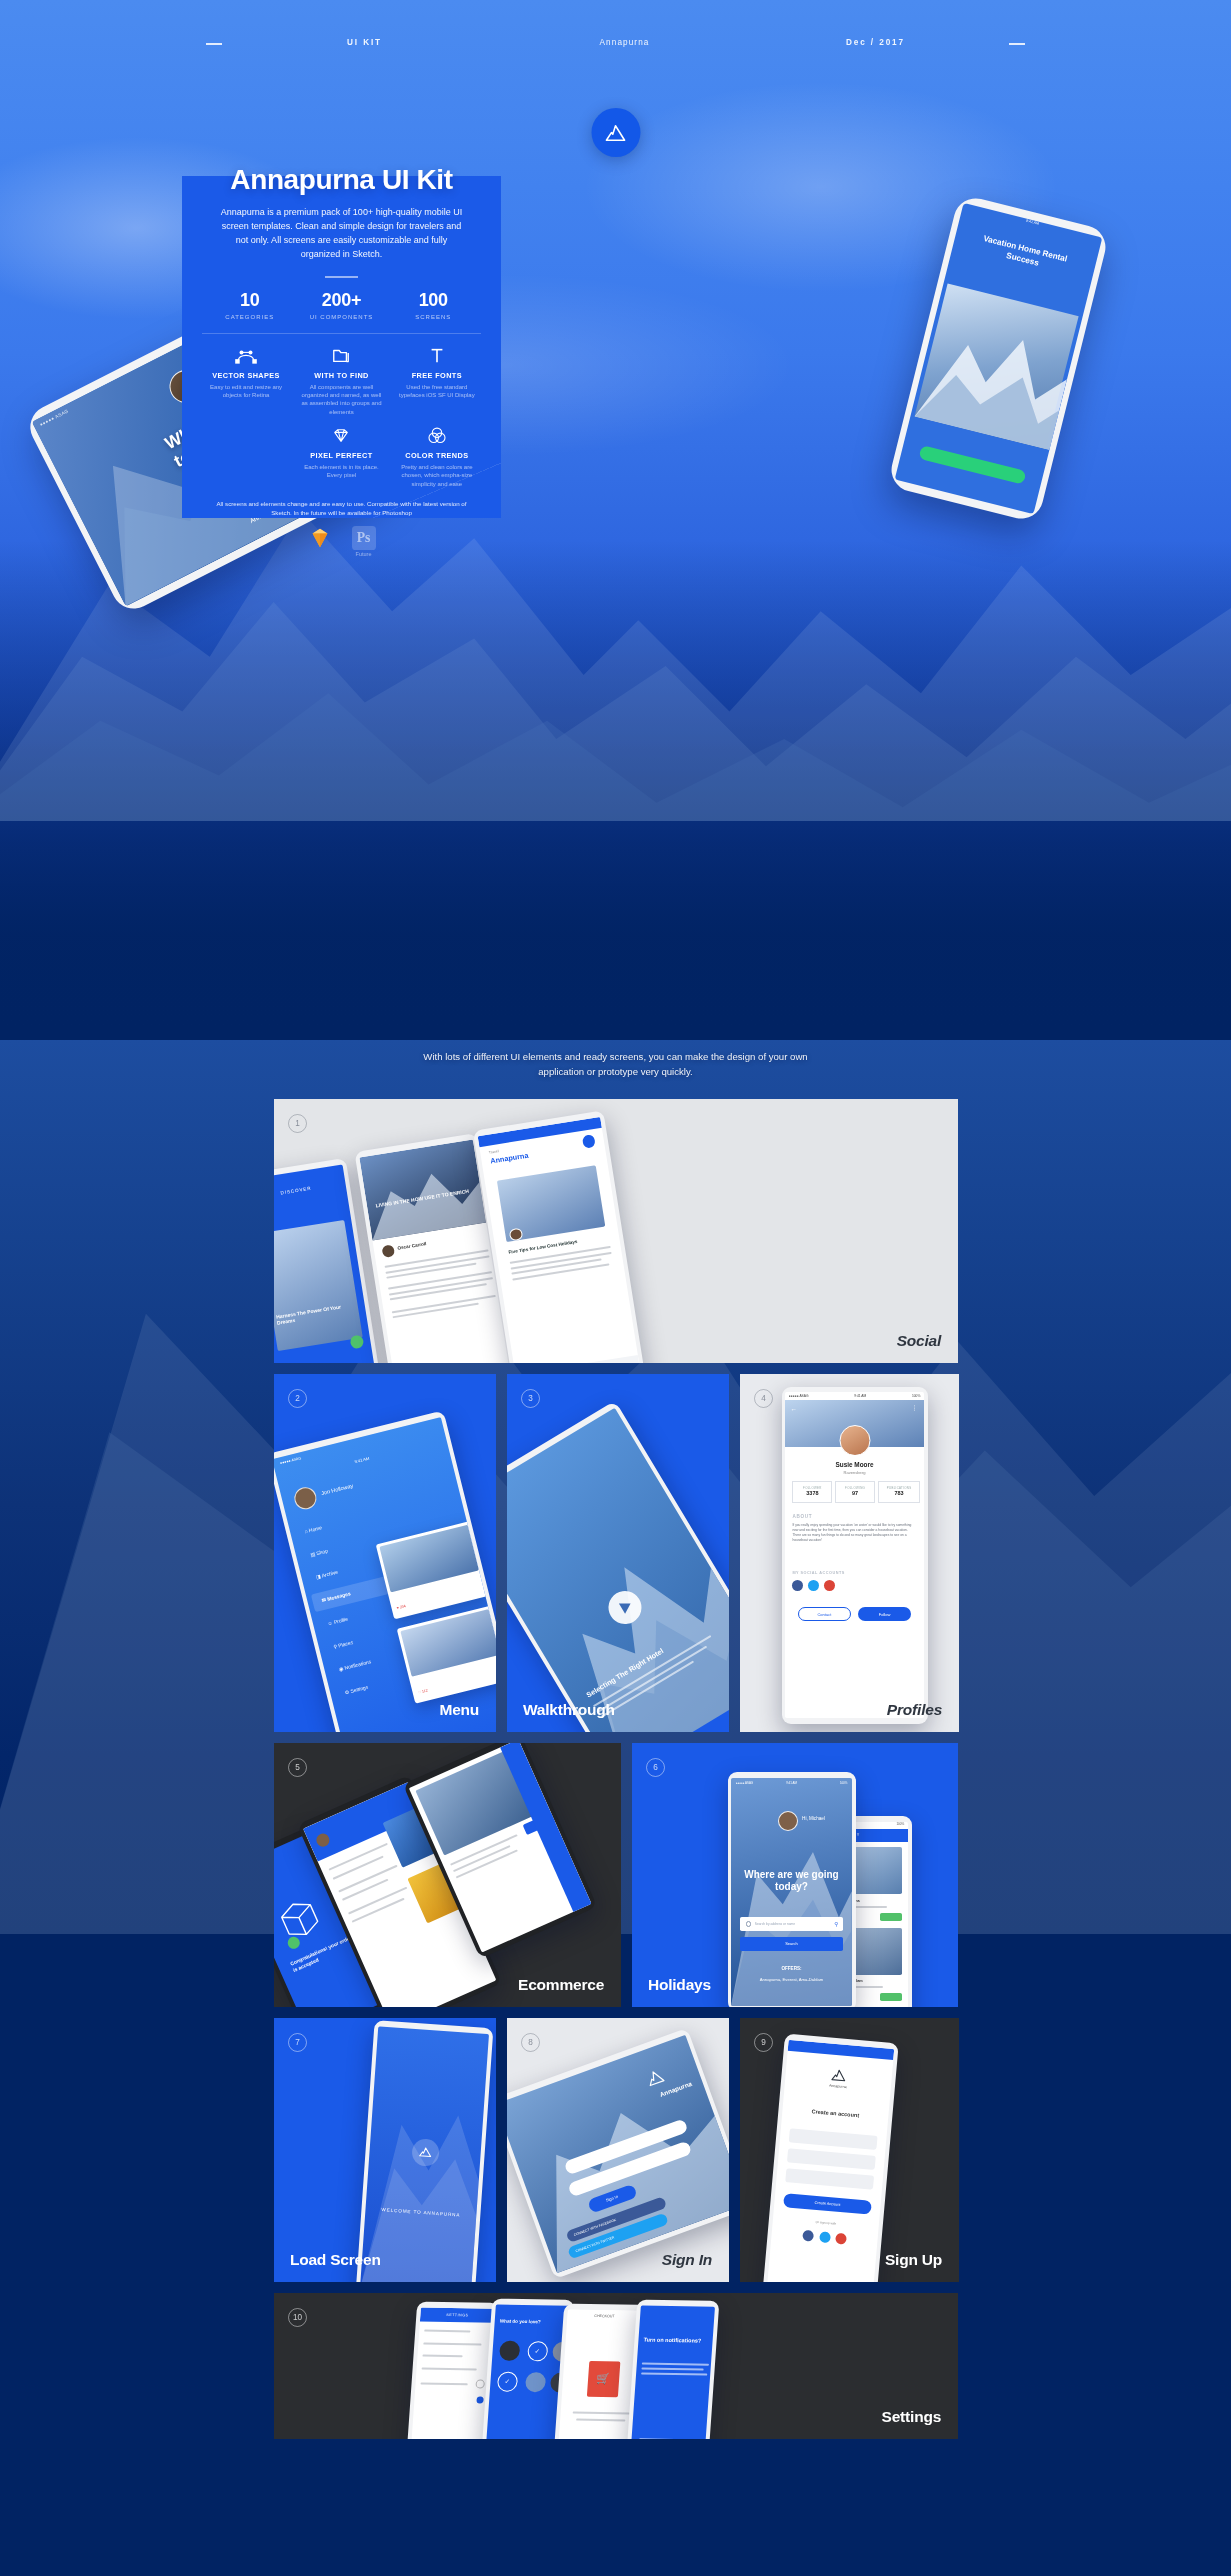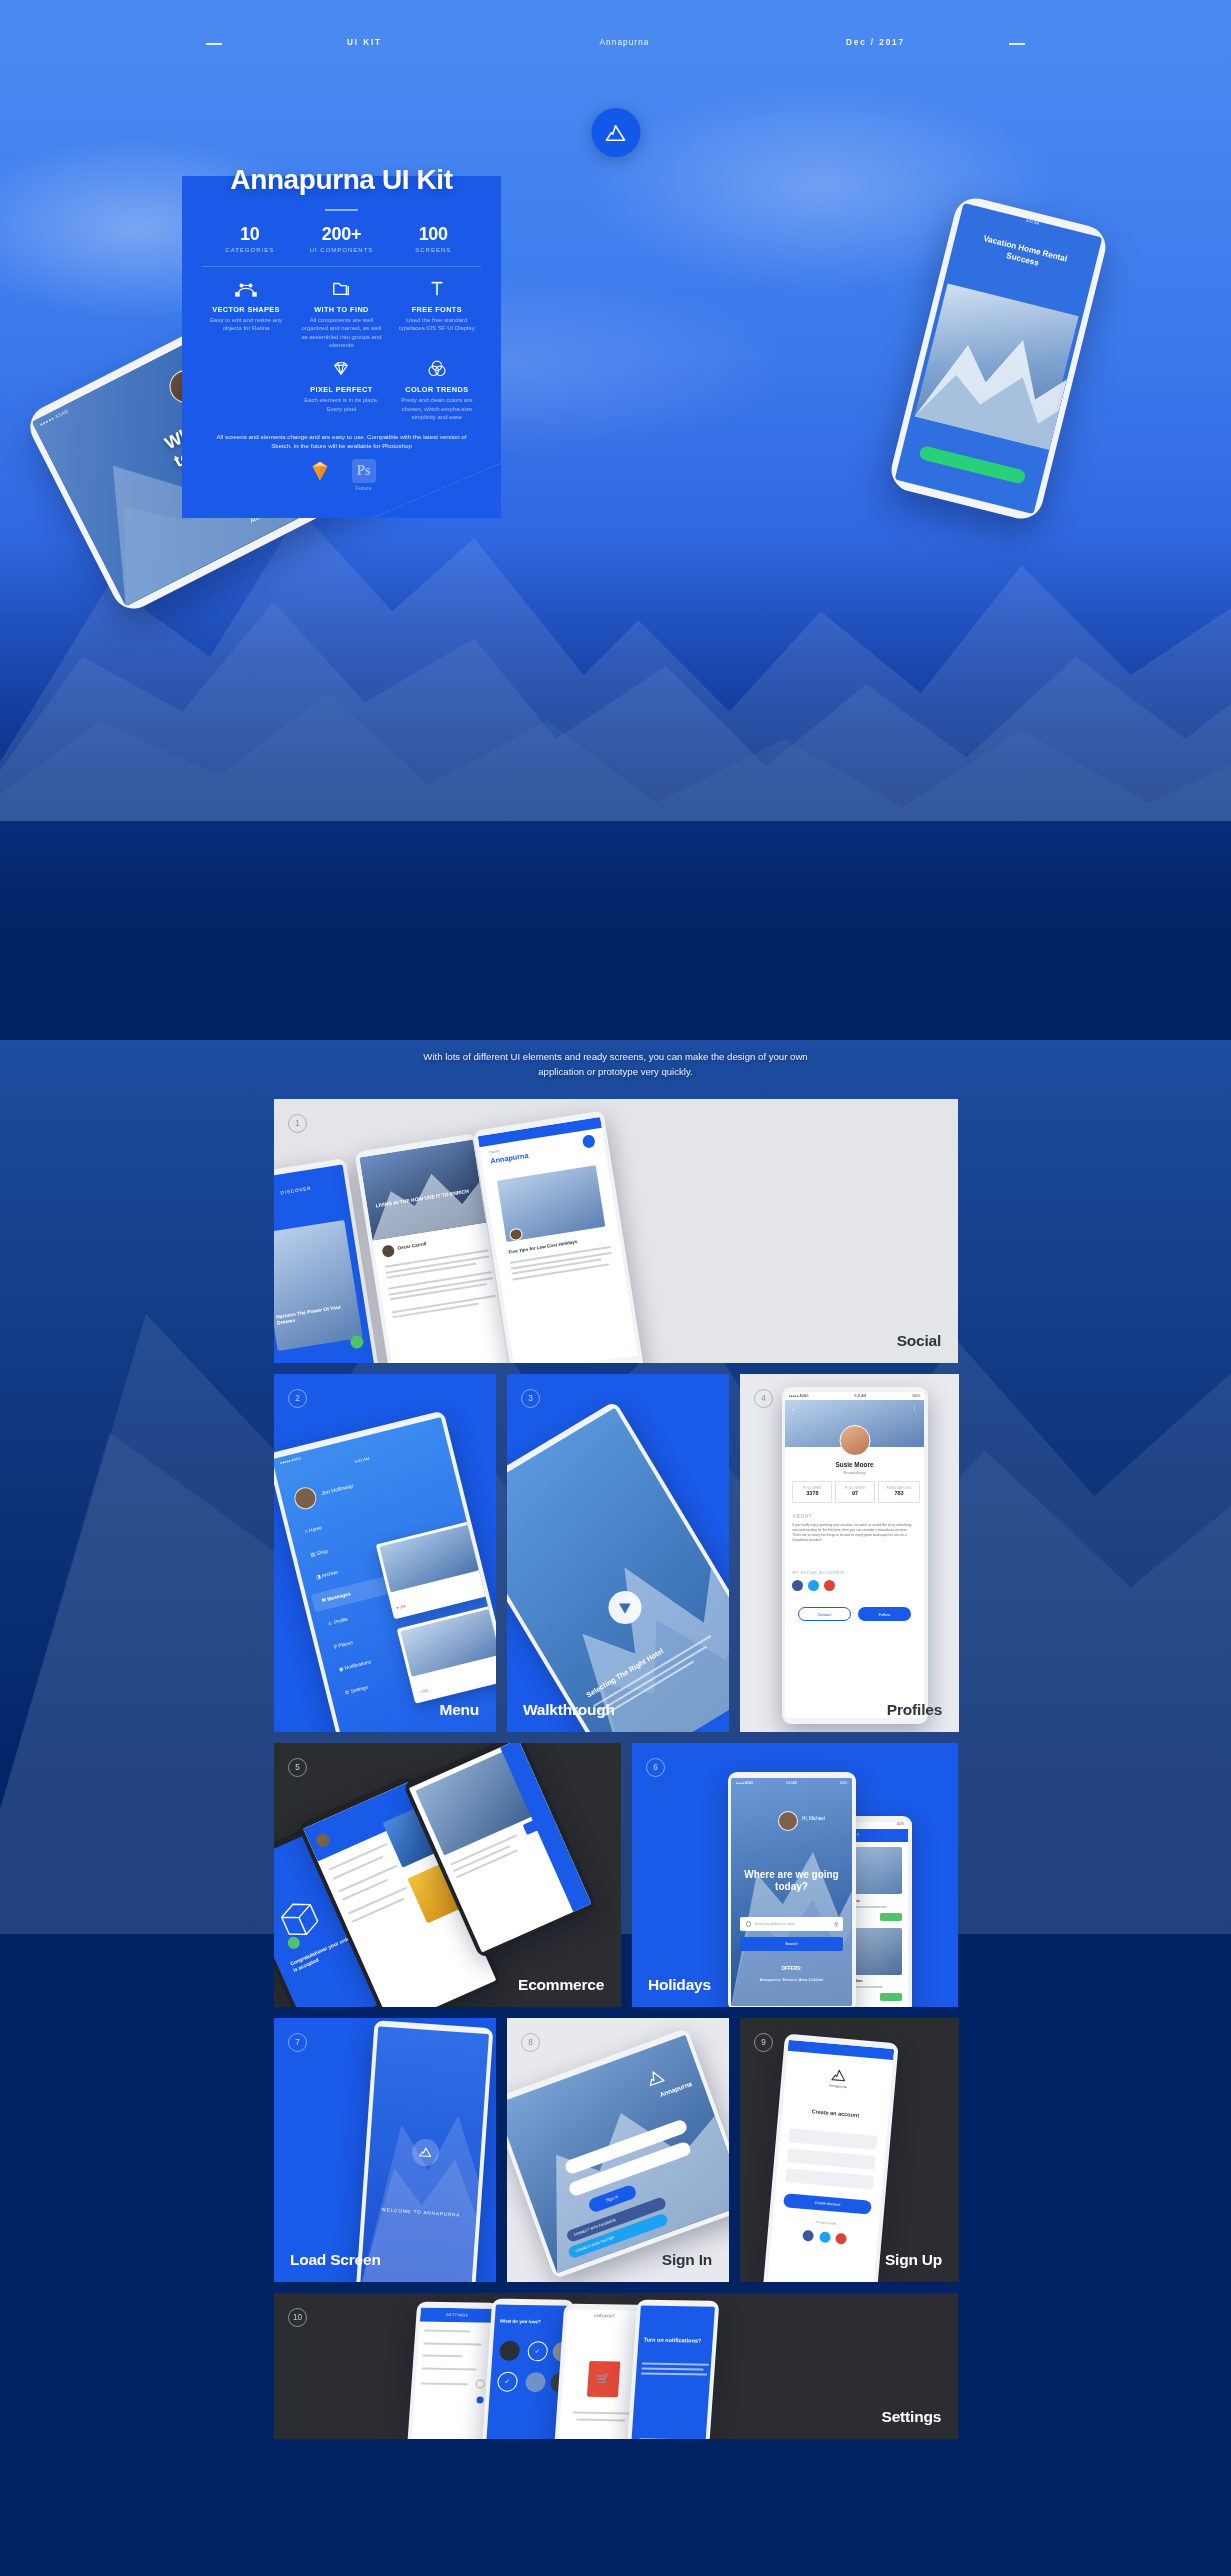--- a/index.html
+++ b/index.html
@@ -179,21 +179,21 @@
     font-size:8.2px; font-weight:400; color:rgba(255,255,255,.75);
     z-index:5;
   }
   .tile.light .num { border-color:rgba(40,50,70,.28); color:rgba(40,50,70,.5); }
   .tile .cap {
     position:absolute; bottom:12.8px; font-size:15.5px; font-weight:700; z-index:5;
     letter-spacing:-0.2px;
   }
   .tile .cap.right { right:16.4px; }
   .tile .cap.left  { left:16.4px; }
-  .tile.light .cap { color:#2f3640; }
+  .tile.light .cap { color:#2f3640;font-style:italic; }
   .tile.dark  .cap { color:#ffffff; }
   .tile.blue  .cap { color:#ffffff; }
 
   .bg-light { background:#e3e5e8; }
   .bg-blue  { background:#1a5ae8; }
   .bg-dark  { background:#2b2d30; }
 
   
   .mini {
     position:absolute; background:#f2f3f5; border-radius:9px;
@@ -279,20 +279,21 @@
             <polygon points="0,150 40,60 70,95 100,40 130,100 160,70 160,150" fill="#eef4fb" opacity=".85"></polygon>
             <polygon points="0,150 35,95 70,120 110,80 140,125 160,105 160,150" fill="#9ab6d8" opacity=".8"></polygon>
           </svg>
           <div style="position:absolute;left:18px;bottom:25.5px;width:108px;height:14.6px;border-radius:7.3px;background:#29d07a;"></div>
         </div>
       </div>
     </div>
 
     <div class="hero-card">
       <h1 class="hero-title">Annapurna UI Kit</h1>
+      <p class="hero-desc">Annapurna is a premium pack of 100+ high-quality mobile UI screen templates. Clean and simple design for travelers and not only. All screens are easily customizable and fully organized in Sketch.</p>
       <div class="hero-rule"></div>
 
       <div class="stats">
         <div class="stat">
           <div class="stat-num">10</div>
           <div class="stat-lbl">CATEGORIES</div>
         </div>
         <div class="stat">
           <div class="stat-num">200+</div>
           <div class="stat-lbl">UI COMPONENTS</div>

